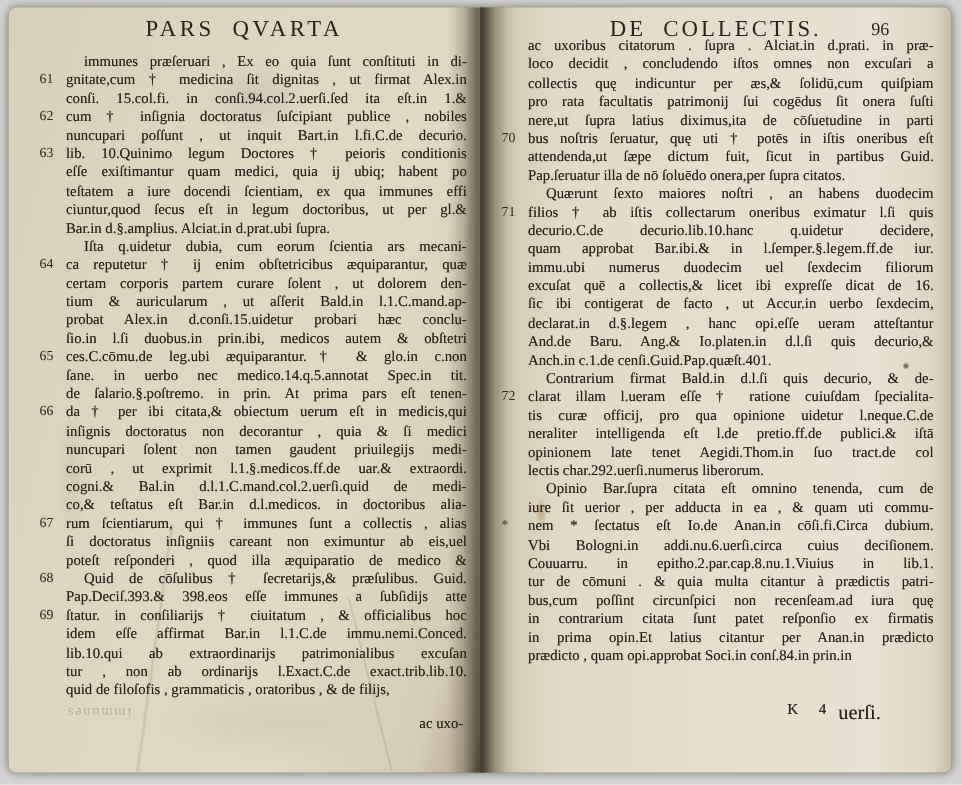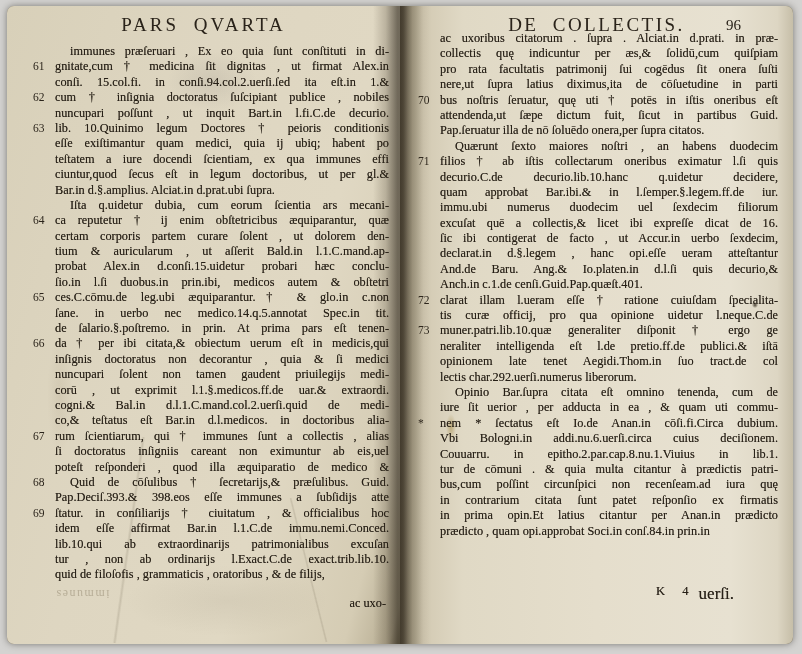--- a/index.html
+++ b/index.html
@@ -214,20 +214,24 @@
       <div class="stain st4"></div>
       <div class="running-header">DE COLLECTIS.</div>
       <div class="folio">96</div>
       <div class="textblock" id="right-lines">
           <div class="line">
             <span class="ln-num"></span>
             <span class="ln-text">ac uxoribus citatorum . ſupra . Alciat.in d.prati. in præ-</span>
           </div>
           <div class="line">
             <span class="ln-num"></span>
+            <span class="ln-text">loco decidit , concludendo iſtos omnes non excuſari a</span>
+          </div>
+          <div class="line">
+            <span class="ln-num"></span>
             <span class="ln-text">collectis quę indicuntur per æs,&amp; ſolidū,cum quiſpiam</span>
           </div>
           <div class="line">
             <span class="ln-num"></span>
             <span class="ln-text">pro rata facultatis patrimonij ſui cogēdus ſit onera ſuſti</span>
           </div>
           <div class="line">
             <span class="ln-num"></span>
             <span class="ln-text">nere,ut ſupra latius diximus,ita de cōſuetudine in parti</span>
           </div>
@@ -277,30 +281,30 @@
           </div>
           <div class="line">
             <span class="ln-num"></span>
             <span class="ln-text">And.de Baru. Ang.&amp; Io.platen.in d.l.ſi quis decurio,&amp;</span>
           </div>
           <div class="line end">
             <span class="ln-num"></span>
             <span class="ln-text">Anch.in c.1.de cenſi.Guid.Pap.quæſt.401.</span>
           </div>
           <div class="line">
+            <span class="ln-num"></span>
+            <span class="ln-text indent">Contrarium firmat Bald.in d.l.ſi quis decurio, &amp; de-</span>
+          </div>
+          <div class="line">
             <span class="ln-num">72</span>
             <span class="ln-text">clarat illam l.ueram eſſe † ratione cuiuſdam ſpecialita-</span>
           </div>
           <div class="line">
             <span class="ln-num"></span>
             <span class="ln-text">tis curæ officij, pro qua opinione uidetur l.neque.C.de</span>
-          </div>
-          <div class="line">
-            <span class="ln-num">73</span>
-            <span class="ln-text">muner.patri.lib.10.quæ generaliter diſponit † ergo ge</span>
           </div>
           <div class="line">
             <span class="ln-num"></span>
             <span class="ln-text">neraliter intelligenda eſt l.de pretio.ff.de publici.&amp; iſtā</span>
           </div>
           <div class="line">
             <span class="ln-num"></span>
             <span class="ln-text">opinionem late tenet Aegidi.Thom.in ſuo tract.de col</span>
           </div>
           <div class="line end">

